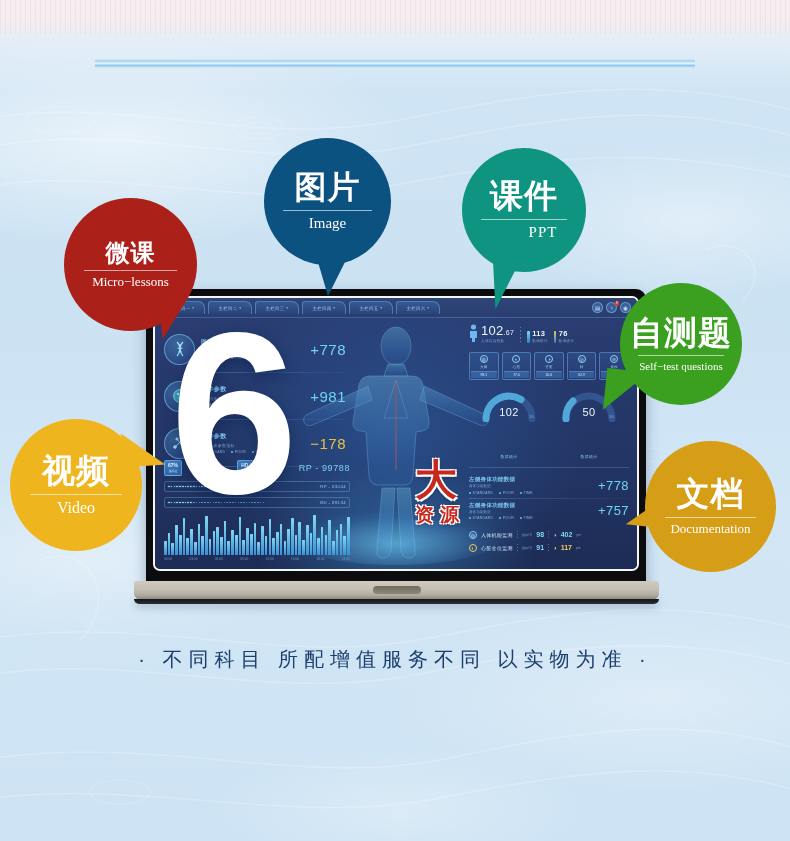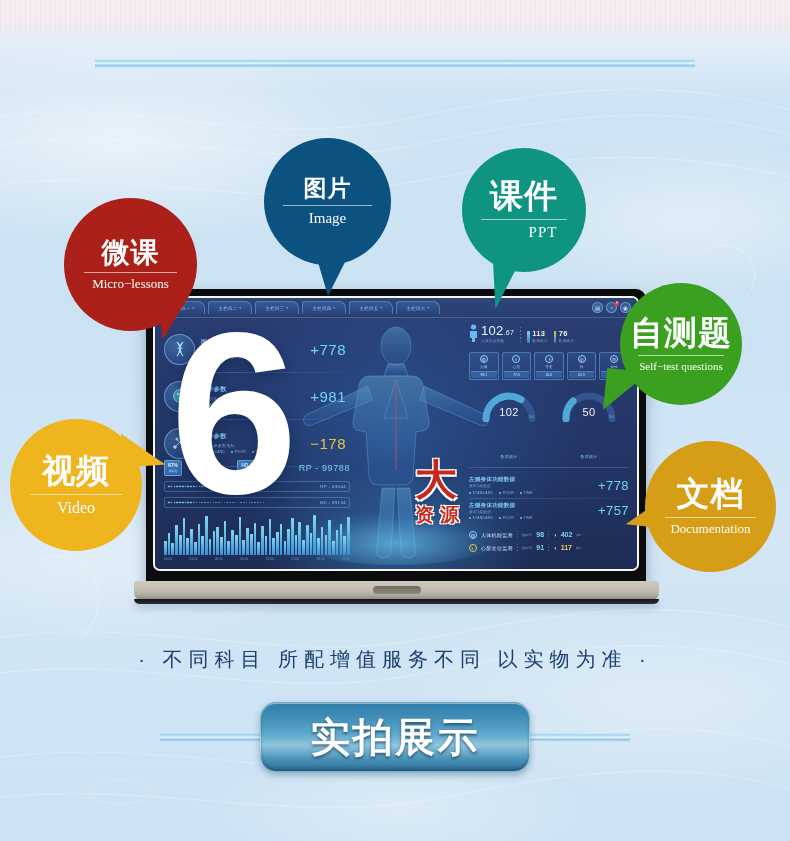--- a/index.html
+++ b/index.html
@@ -368,32 +368,32 @@
   }
   .bubble .en {
     font-family: "Liberation Serif", serif;
     font-size: 14px; line-height: 1.1; font-weight: 400;
     padding: 0 6px;
   }
   .tail { position: absolute; width: 0; height: 0; z-index: 9; }
 
   
   #b-micro { left: 64px; top: 198px; width: 133px; height: 133px; background: #ab2019; }
-  #b-micro .cn { font-size: 28px; }
+  #b-micro .cn { font-size: 24px; }
   #b-micro .en { font-size: 13px; }
   #t-micro {
     left: 160px; top: 290px;
     border-left: 26px solid #ab2019;
     border-top: 14px solid transparent;
     border-bottom: 34px solid transparent;
     transform: rotate(-6deg);
   }
   
   #b-image { left: 264px; top: 138px; width: 127px; height: 127px; background: #0c5280; }
-  #b-image .cn { font-size: 23px; }
+  #b-image .cn { font-size: 32px; }
   #b-image .en { font-size: 15px; }
   #t-image {
     left: 315px; top: 252px;
     border-top: 44px solid #0c5280;
     border-left: 13px solid transparent;
     border-right: 22px solid transparent;
   }
   
   #b-ppt { left: 462px; top: 148px; width: 124px; height: 124px; background: #0f9481; }
   #b-ppt .cn { font-size: 33px; }
@@ -977,20 +977,14 @@
 
   <div class="tail" id="t-doc"></div>
   <div class="bubble" id="b-doc">
     <div class="cn">文档</div>
     <div class="rule"></div>
     <div class="en">Documentation</div>
   </div>
 
   <div id="note">· 不同科目  所配增值服务不同  以实物为准 ·</div>
 
-  <div class="banner-wrap" id="banner-bottom-wrap">
-    <div class="banner-line"></div>
-    <div class="banner" id="banner-bottom">
-      <span class="banner-text">实拍展示</span>
-    </div>
-  </div>
 
 </div>
 
 </body></html>

